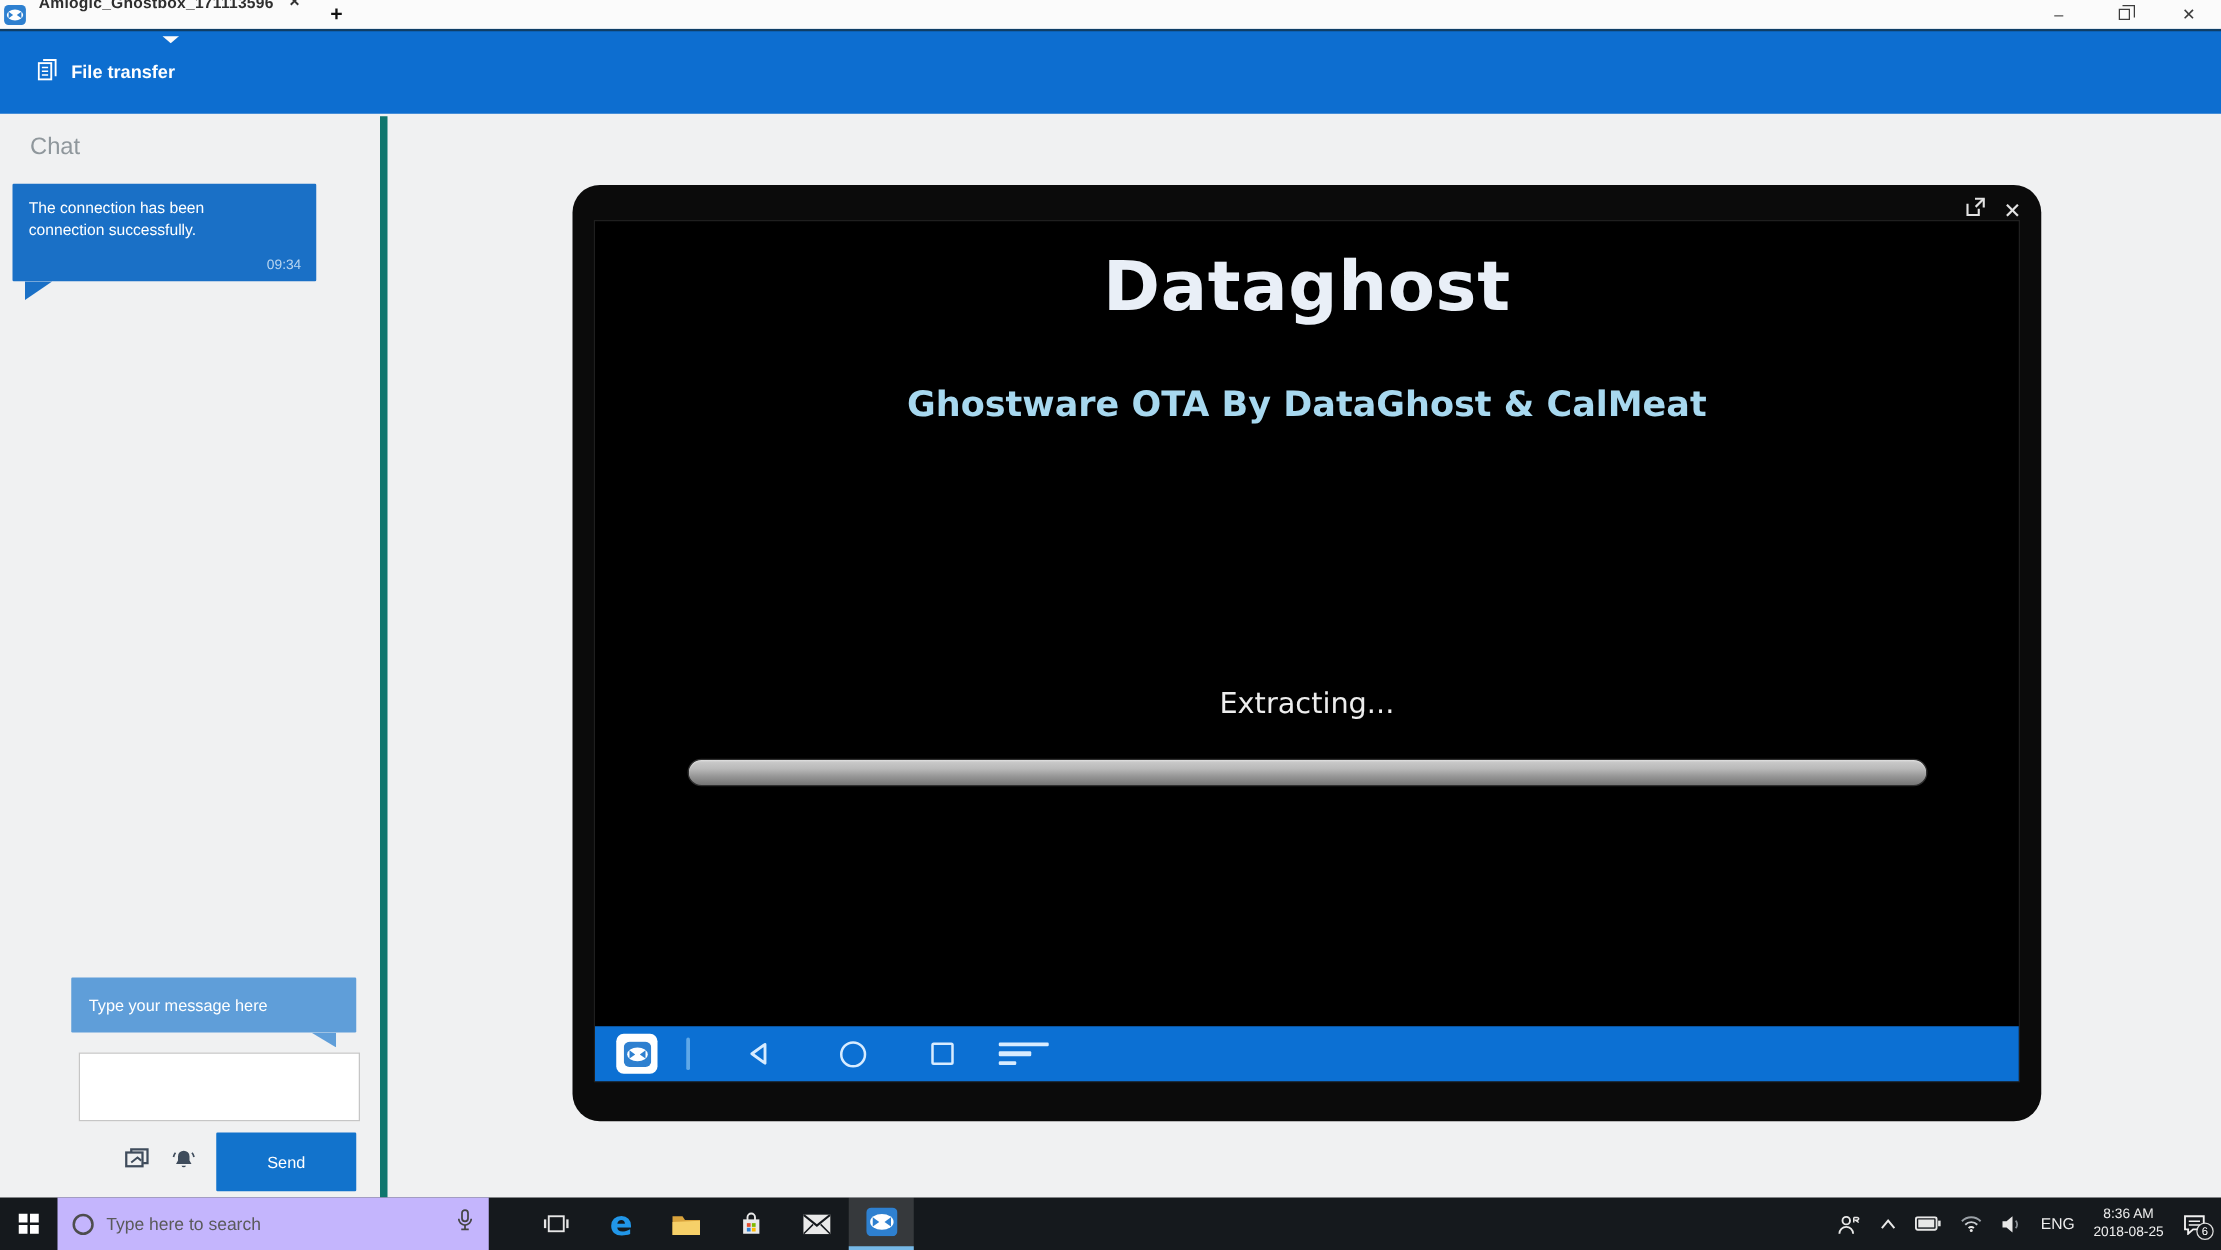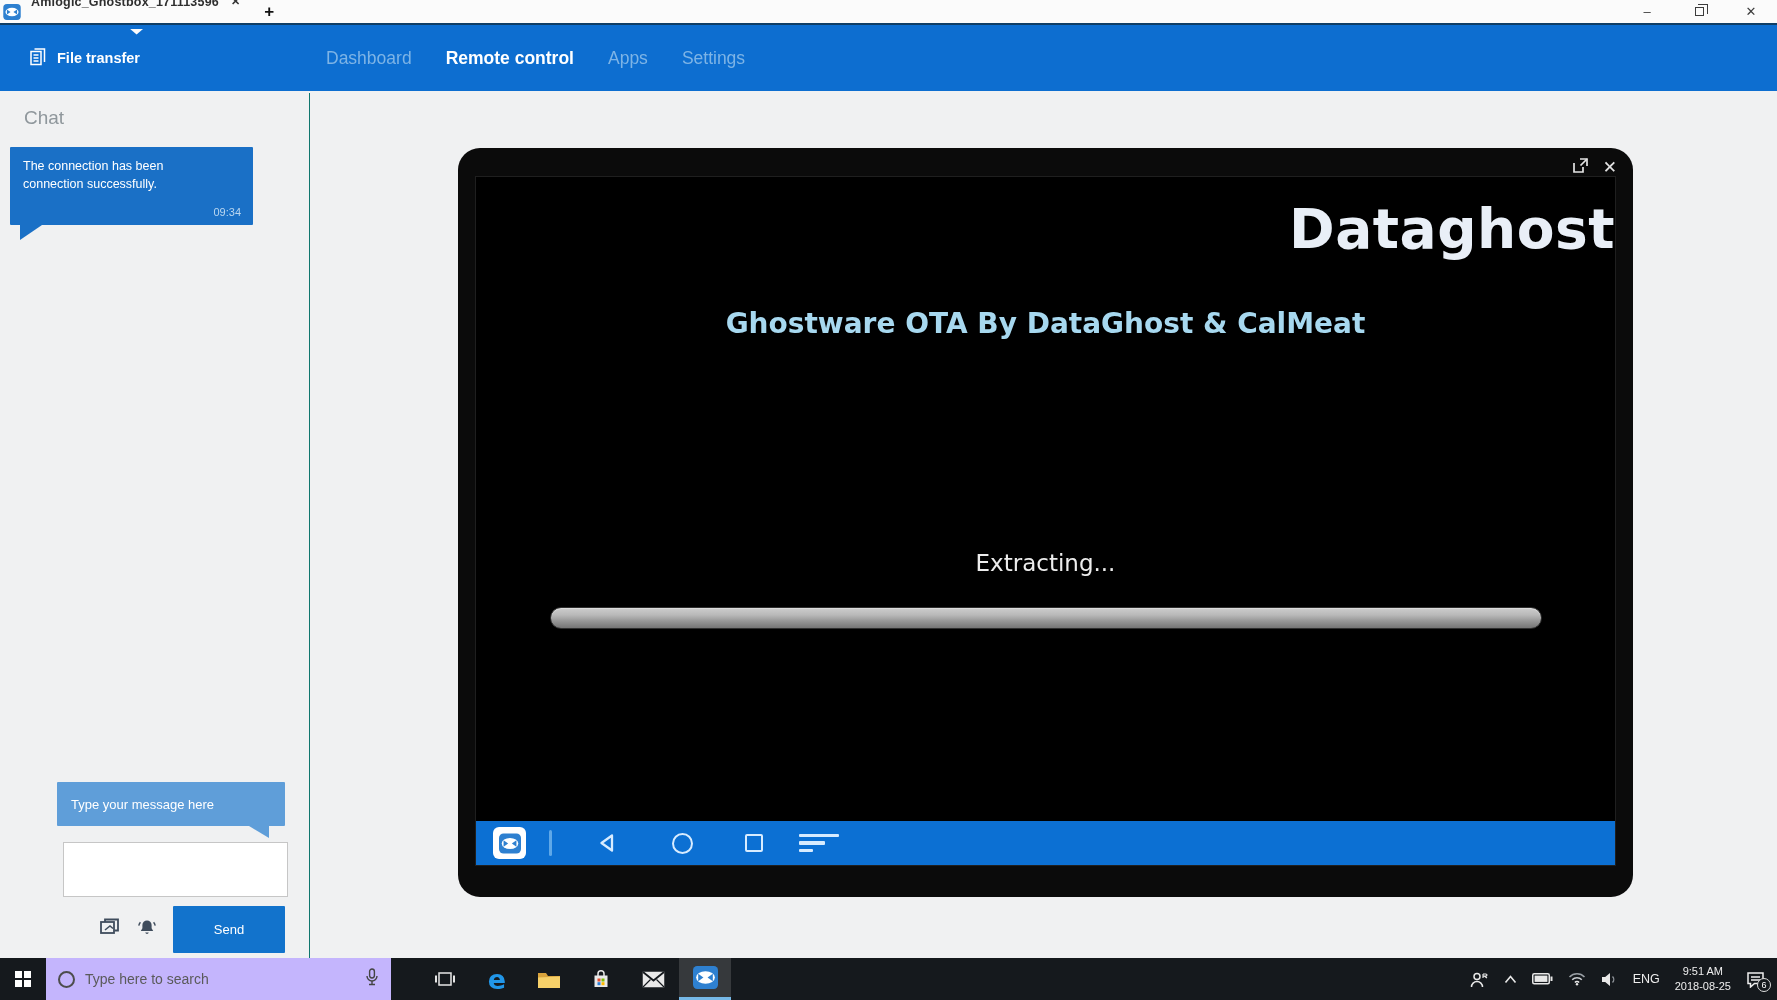--- a/index.html
+++ b/index.html
@@ -32,21 +32,21 @@
     font-size:14.5px; font-weight:bold; cursor:pointer; }
   .main-nav { position:absolute; left:326px; display:flex; gap:34px; align-items:center; }
   .main-nav .nav-item { font-size:17.5px; color:#7db4e6; cursor:pointer; }
   .main-nav .nav-item.active { color:#ffffff; font-weight:bold; }
 
   
   .content { position:absolute; top:93px; left:0; right:0; bottom:42px; background:#f0f1f2; }
 
   
   .chat-panel { position:absolute; left:0; top:0; bottom:0; width:310px;
-    border-right:1px solid #0f766e; }
+    border-right:6px solid #0f766e; }
   .chat-title { position:absolute; left:24px; top:14px; font-size:19px; color:#8f979c; }
   .chat-bubble { position:absolute; left:10px; top:54px; width:243px; background:#1a70c6;
     color:#fff; padding:11px 12px 7px 13px; border-radius:1px; }
   .chat-bubble .msg { font-size:12.5px; line-height:1.4; max-width:172px; }
   .chat-bubble .time { text-align:right; font-size:11px; color:#b9d6f0; margin-top:13px; }
   .chat-bubble .tail { position:absolute; left:10px; top:100%; width:22px; height:15px;
     background:#1a70c6; clip-path:polygon(0 0,100% 0,0 100%); }
   .tooltip-bubble { position:absolute; left:57px; top:689px; width:228px; height:44px;
     background:#5f9ed9; color:#fff; font-size:13px; display:flex; align-items:center;
     padding-left:14px; border-radius:1px; }
@@ -61,21 +61,21 @@
     border-radius:1px; cursor:pointer; }
 
   
   .bezel { position:absolute; left:458px; top:55px; width:1175px; height:749px;
     background:#0b0b0b; border-radius:22px; }
   .bezel-controls { position:absolute; top:8px; right:16px; display:flex; gap:13px;
     align-items:center; z-index:5; }
   .bezel-close { color:#e3e3e3; font-size:17px; line-height:1; cursor:pointer; }
   .screen { position:absolute; left:17px; top:28px; width:1141px; height:690px;
     background:#000; border:1px solid #1f1f1f; font-family:"DejaVu Sans",sans-serif; }
-  .rs-title { position:absolute; top:20px; width:100%; text-align:right; font-size:55px;
+  .rs-title { position:absolute; top:20px; width:100%; text-align:center; font-size:55px;
     font-weight:bold; color:#e9eff7; letter-spacing:.5px; }
   .rs-subtitle { position:absolute; top:130px; width:100%; text-align:center; font-size:28px;
     font-weight:bold; color:#a7d8ef; }
   .rs-status { position:absolute; top:243px; width:100%; text-align:center; font-size:30px;
     color:#74c877; }
   .rs-extracting { position:absolute; top:373px; width:100%; text-align:center; font-size:23px;
     color:#ededed; }
   .rs-progress { position:absolute; left:74px; top:430px; width:992px; height:22px;
     border:1px solid #2e2e2e; border-radius:12px;
     background:linear-gradient(180deg,#cdcdcd 0%,#b9b9b9 35%,#979797 65%,#757575 100%);
@@ -155,26 +155,20 @@
     <div class="file-transfer">
       <span>
         <svg width="17" height="18" viewBox="0 0 17 18">
             <rect x="1" y="3.5" width="10" height="13" fill="none" stroke="#fff" stroke-width="1.5"></rect>
             <path d="M4.5 1 h10 v13" fill="none" stroke="#fff" stroke-width="1.5"></path>
             <path d="M3.5 7 h5 M3.5 10 h5 M3.5 13 h5" stroke="#fff" stroke-width="1.3"></path>
           </svg>
       </span>
       <span>File transfer</span>
     </div>
-    <nav class="main-nav">
-      <span class="nav-item">Dashboard</span>
-      <span class="nav-item active">Remote control</span>
-      <span class="nav-item">Apps</span>
-      <span class="nav-item">Settings</span>
-    </nav>
   </div>
 
   <div class="content">
 
     <aside class="chat-panel">
       <div class="chat-title">Chat</div>
       <div class="chat-bubble">
         <div class="msg">The connection has been connection successfully.</div>
         <div class="time">09:34</div>
         <div class="tail"></div>
@@ -346,21 +340,21 @@
           </svg>
       </span>
       <span class="tray-item">
         <svg width="17" height="15" viewBox="0 0 17 15">
             <path d="M1 5 h3.2 L9 1 v13 L4.2 10 H1 z" fill="#e8e8e8"></path>
             <path d="M11.5 4.5 a4.3 4.3 0 0 1 0 6" fill="none" stroke="#8b9096" stroke-width="1.4"></path>
           </svg>
       </span>
       <span class="tray-lang">ENG</span>
       <span class="tray-clock">
-        <div>9:51 AM</div>
+        <div>8:36 AM</div>
         <div>2018-08-25</div>
       </span>
       <span class="tray-item action-center">
         <svg width="19" height="17" viewBox="0 0 19 17">
             <path d="M2 2 h15 v10.5 h-8.5 l-4 3.5 v-3.5 h-2.5 z" fill="none" stroke="#f0f0f0" stroke-width="1.5"></path>
             <path d="M5 6 h9 M5 9 h9" stroke="#f0f0f0" stroke-width="1.3"></path>
           </svg>
         <span class="ac-badge">6</span>
       </span>
     </div>

